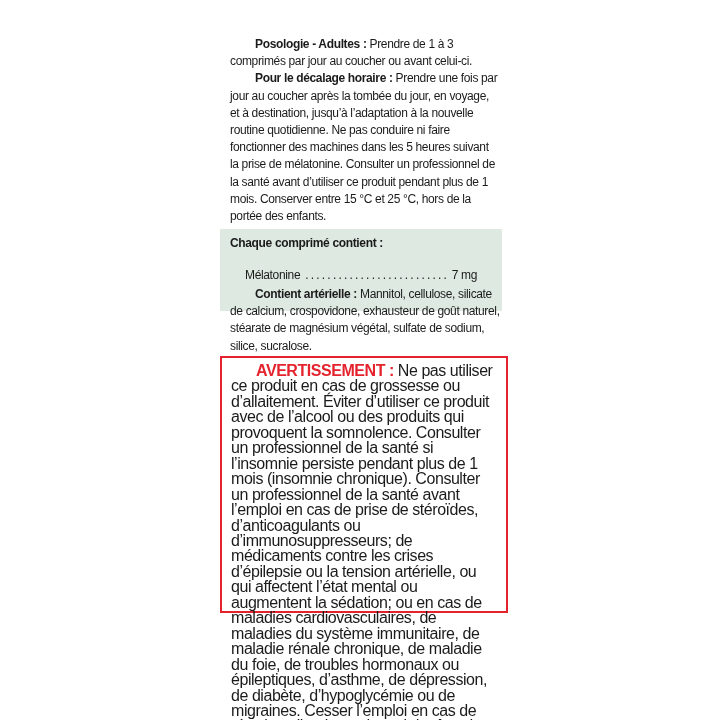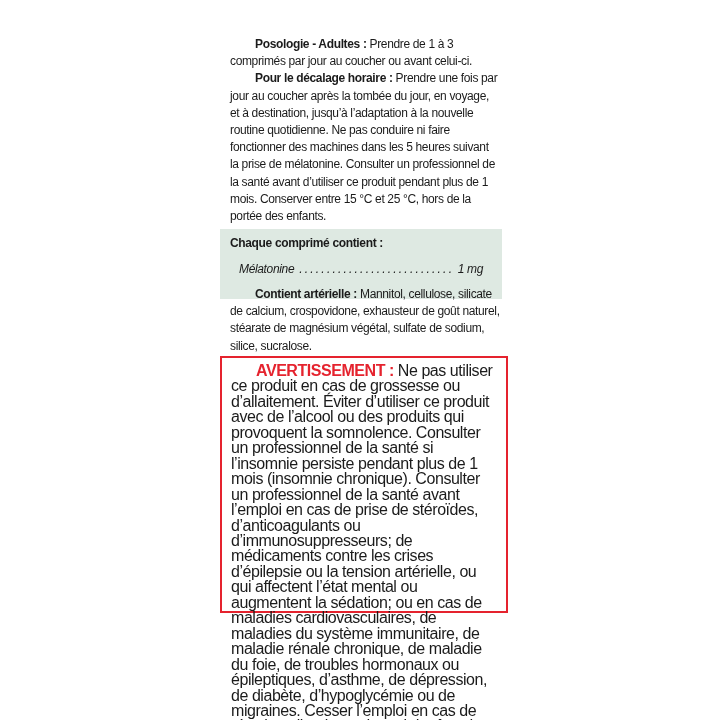--- a/index.html
+++ b/index.html
@@ -52,22 +52,21 @@
     letter-spacing: -0.35px;
     font-weight: bold;
     margin: 0;
   }
   .comp-row {
     display: flex;
     align-items: baseline;
     font-size: 12px;
     line-height: 17px;
     letter-spacing: -0.35px;
-    margin: 9px;
-    font-style: italic;
+    margin: 15px;
   }
   .comp-leader {
     flex: 1;
     overflow: hidden;
     white-space: nowrap;
     margin: 0 5px;
     letter-spacing: 2.2px;
   }
   .para-contient {
     top: 286px;
@@ -104,21 +103,21 @@
 
   <p class="para para-posologie">
     <span class="b">Posologie - Adultes :</span><span> Prendre de 1 à 3 comprimés par jour au coucher ou avant celui-ci. </span><span class="b">Pour le décalage horaire :</span><span> Prendre une fois par jour au coucher après la tombée du jour, en voyage, et à destination, jusqu’à l’adaptation à la nouvelle routine quotidienne. Ne pas conduire ni faire fonctionner des machines dans les 5 heures suivant la prise de mélatonine. Consulter un professionnel de la santé avant d’utiliser ce produit pendant plus de 1 mois. Conserver entre 15 °C et 25 °C, hors de la portée des enfants.</span>
   </p>
 
   <div class="comp-box">
     <p class="comp-heading">Chaque comprimé contient :</p>
     <p class="comp-row">
       <span>Mélatonine</span>
       <span class="comp-leader">....................................</span>
-      <span>1 mg</span>
+      <span>7 mg</span>
     </p>
   </div>
 
   <p class="para para-contient">
     <span class="b">Contient artérielle :</span><span> Mannitol, cellulose, silicate de calcium, crospovidone, exhausteur de goût naturel, stéarate de magnésium végétal, sulfate de sodium, silice, sucralose.</span>
   </p>
 
   <div class="warn-box">
     <p class="warn-text">
       <span class="b red">AVERTISSEMENT :</span><span> Ne pas utiliser ce produit en cas de grossesse ou d’allaitement. Éviter d’utiliser ce produit avec de l’alcool ou des produits qui provoquent la somnolence. Consulter un professionnel de la santé si l’insomnie persiste pendant plus de 1 mois (insomnie chronique). Consulter un professionnel de la santé avant l’emploi en cas de prise de stéroïdes, d’anticoagulants ou d’immunosuppresseurs; de médicaments contre les crises d’épilepsie ou la tension artérielle, ou qui affectent l’état mental ou augmentent la sédation; ou en cas de maladies cardiovasculaires, de maladies du système immunitaire, de maladie rénale chronique, de maladie du foie, de troubles hormonaux ou épileptiques, d’asthme, de dépression, de diabète, d’hypoglycémie ou de migraines. Cesser l’emploi en cas de réaction allergique, de mal de tête, de confusion ou de nausée.</span>

